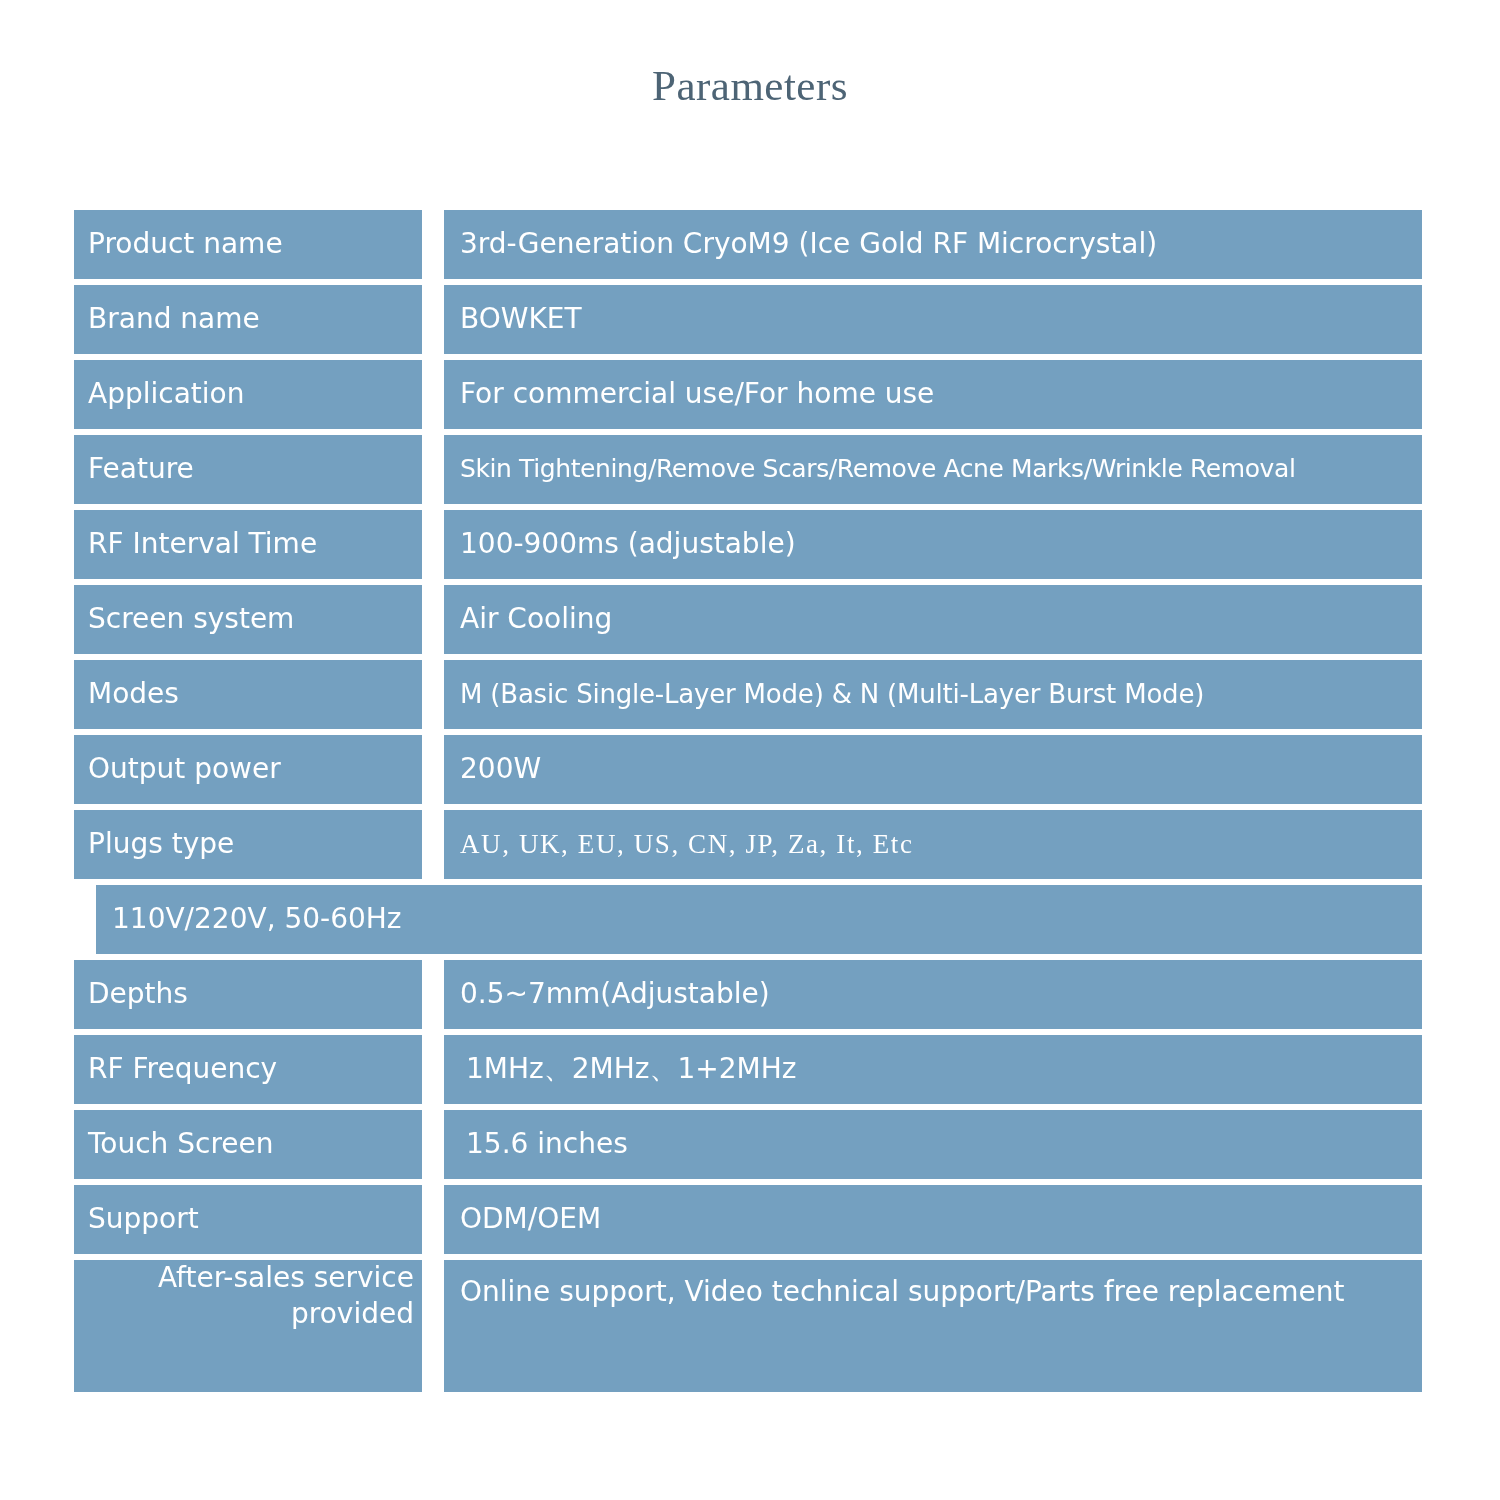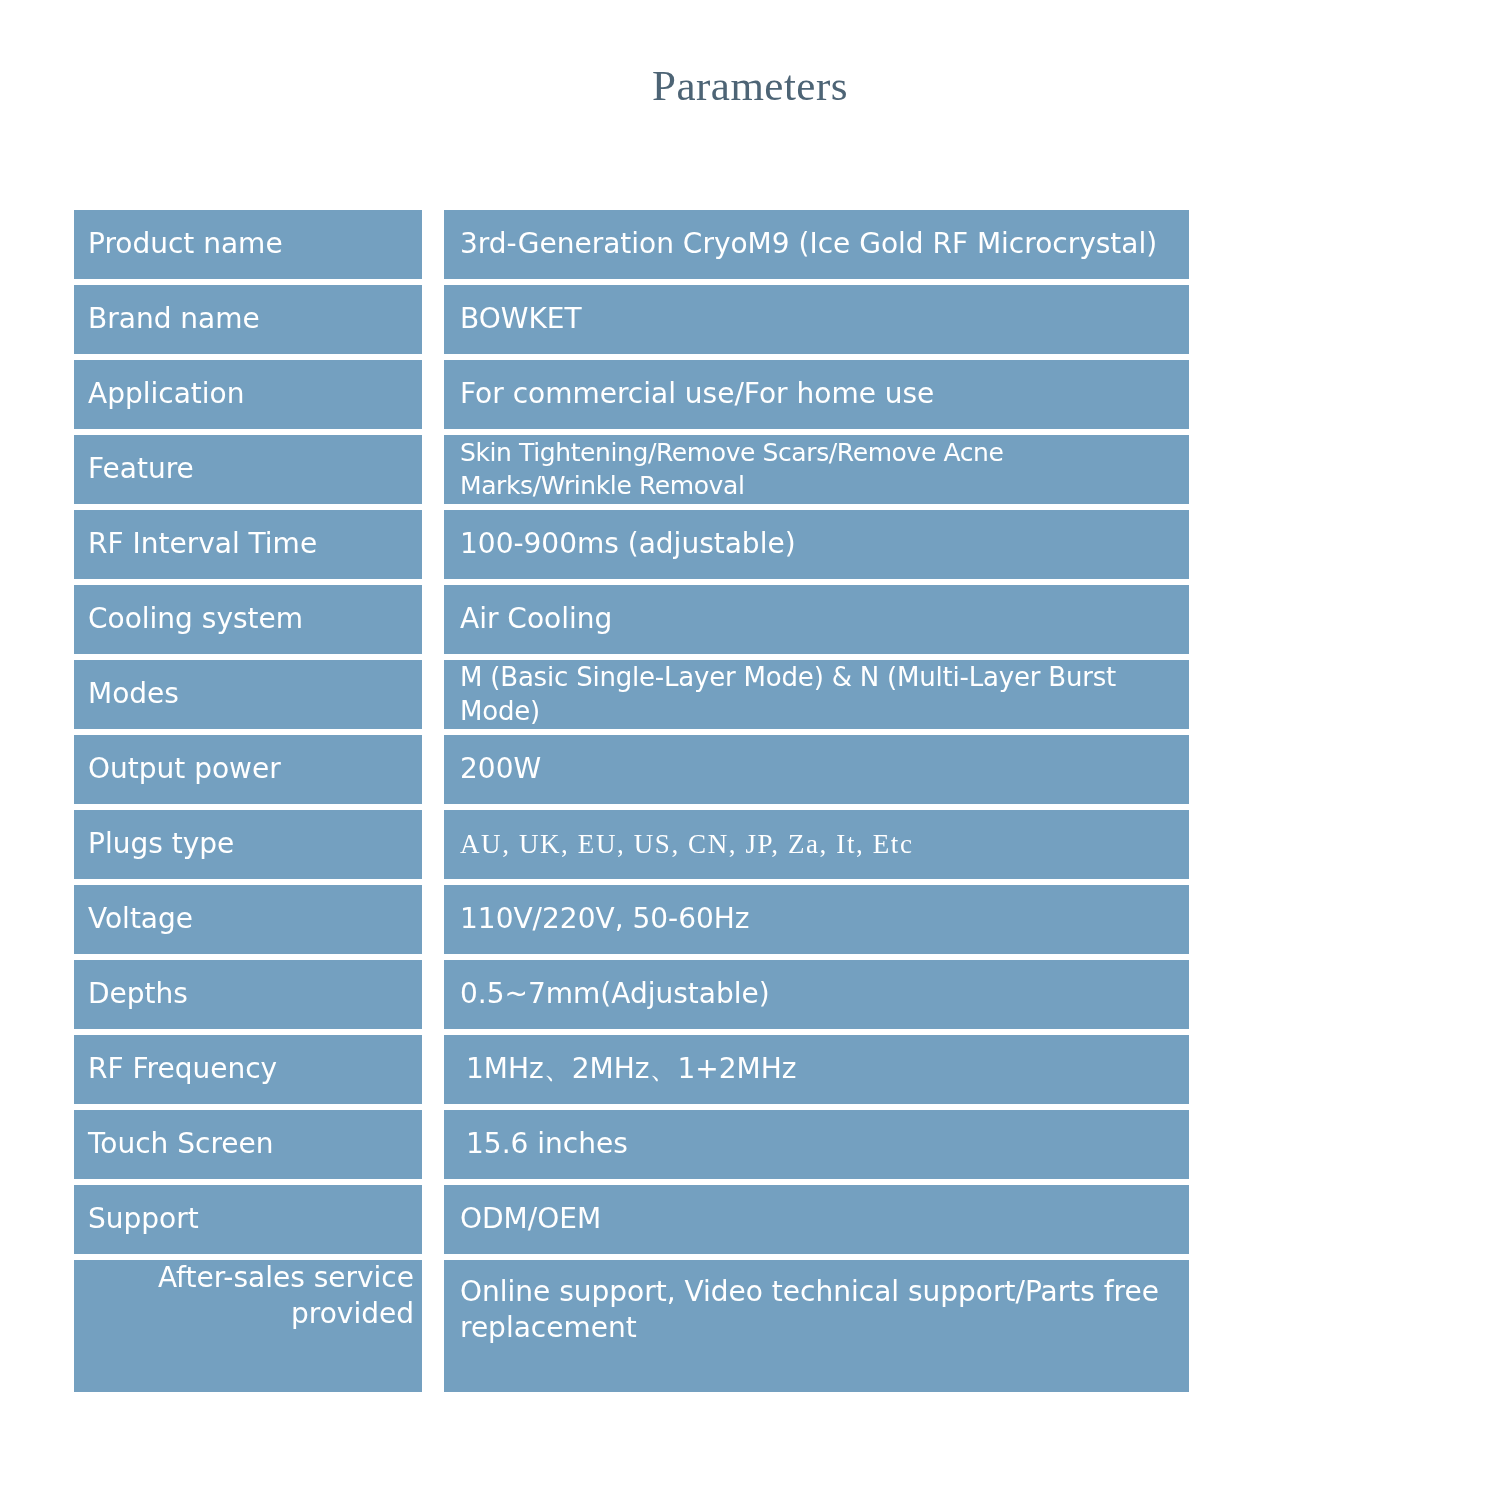--- a/index.html
+++ b/index.html
@@ -38,21 +38,21 @@
     letter-spacing: 0.5px;
     color: #4d6475;
     line-height: 1.1;
   }
 
   
   .spec-table {
     position: absolute;
     left: 74px;
     top: 210px;
-    width: 1115px;
+    width: 1348px;
   }
 
   .spec-row {
     display: flex;
     align-items: stretch;
     margin-bottom: 6px;
     height: 69px;
   }
   .spec-row.tall {
     height: 132px;
@@ -156,21 +156,21 @@
       <div class="cell cell-value v-xsm">Skin Tightening/Remove Scars/Remove Acne Marks/Wrinkle Removal</div>
     </div>
 
     <div class="spec-row">
       <div class="cell cell-label">RF Interval Time</div>
       <div class="divider"></div>
       <div class="cell cell-value">100-900ms (adjustable)</div>
     </div>
 
     <div class="spec-row">
-      <div class="cell cell-label">Cooling system</div>
+      <div class="cell cell-label">Screen system</div>
       <div class="divider"></div>
       <div class="cell cell-value">Air Cooling</div>
     </div>
 
     <div class="spec-row">
       <div class="cell cell-label">Modes</div>
       <div class="divider"></div>
       <div class="cell cell-value v-sm">M (Basic Single-Layer Mode) &amp; N (Multi-Layer Burst Mode)</div>
     </div>
 
@@ -180,21 +180,20 @@
       <div class="cell cell-value">200W</div>
     </div>
 
     <div class="spec-row">
       <div class="cell cell-label">Plugs type</div>
       <div class="divider"></div>
       <div class="cell cell-value v-wide">AU, UK, EU, US, CN, JP, Za, It, Etc</div>
     </div>
 
     <div class="spec-row">
-      <div class="cell cell-label">Voltage</div>
       <div class="divider"></div>
       <div class="cell cell-value">110V/220V, 50-60Hz</div>
     </div>
 
     <div class="spec-row">
       <div class="cell cell-label">Depths</div>
       <div class="divider"></div>
       <div class="cell cell-value">0.5~7mm(Adjustable)</div>
     </div>
 

